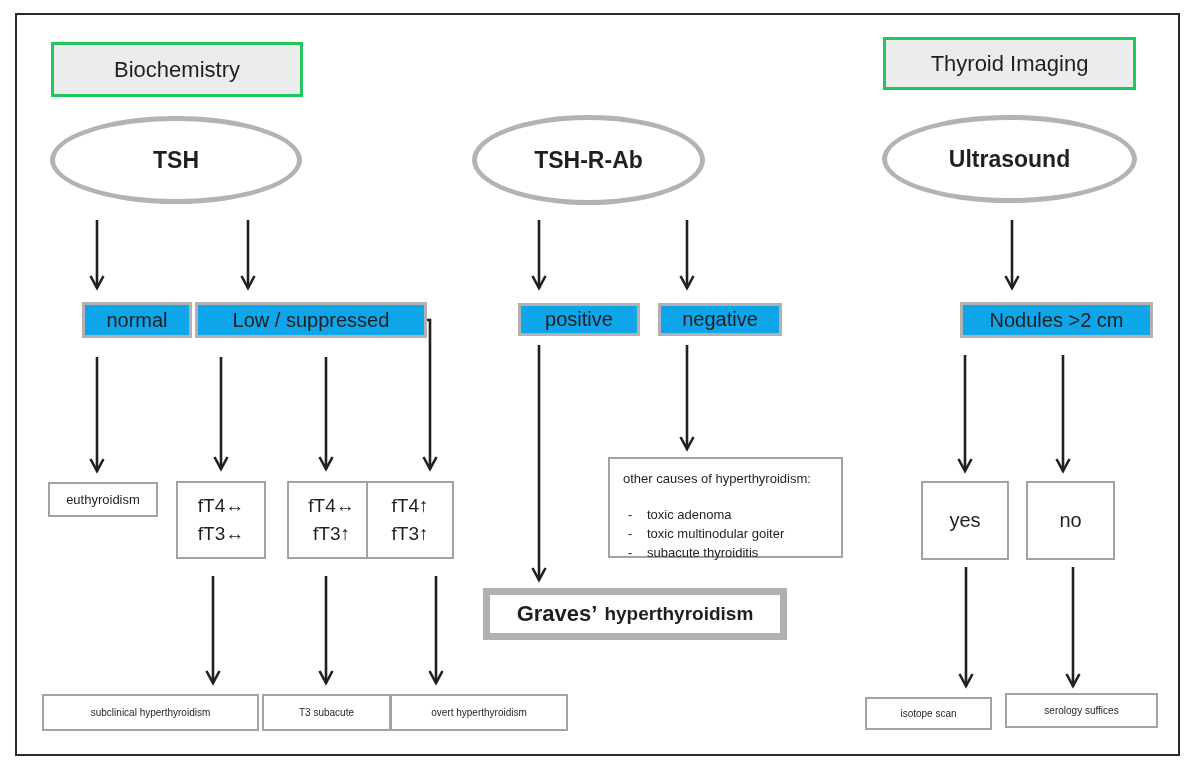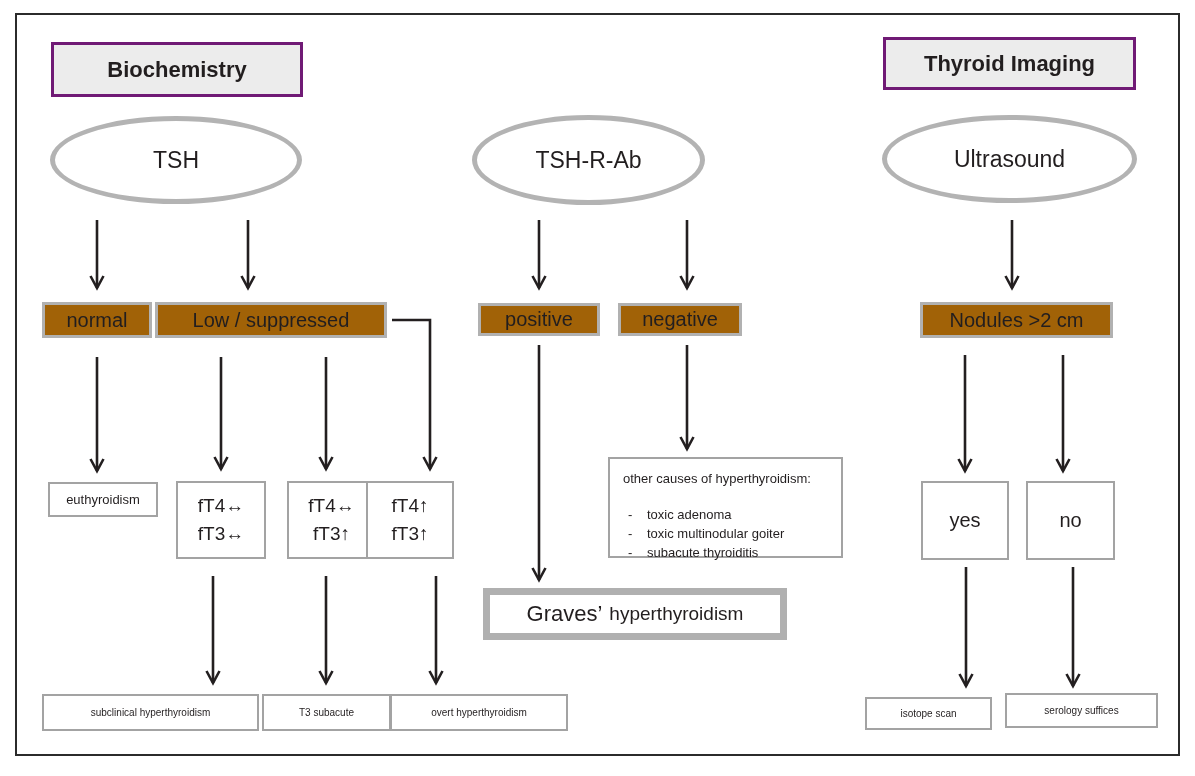--- a/index.html
+++ b/index.html
@@ -23,35 +23,35 @@
     position: absolute;
     display: flex;
     align-items: center;
     justify-content: center;
     box-sizing: border-box;
     text-align: center;
     background: #ffffff;
   }
   .hdr {
     background: #ececec;
-    border: 3px solid #701a75;
+    border: 3px solid #22c55e;
     font-size: 22px;
-    font-weight: bold;
   }
   .ell {
     background: #ffffff;
     border: 5px solid #b3b3b3;
     border-radius: 50%;
-    font-weight: normal;
+    font-weight: bold;
     font-size: 23px;
   }
   .gbox {
-    background: #a16207;
+    background: #0ea5e9;
     border: 3px solid #b1b1b1;
     font-size: 20px;
+    margin-left: 40px;
   }
   .wbox {
     background: #ffffff;
     border: 2px solid #a3a3a3;
     font-size: 10px;
   }
   .ft {
     flex-direction: column;
     font-size: 19px;
     line-height: 1.45;
@@ -72,21 +72,21 @@
   .cause-row { display: flex; }
   .cause-dash { width: 24px; flex: 0 0 24px; padding-left: 5px; box-sizing: border-box; }
   .graves {
     position: absolute;
     box-sizing: border-box;
     background: #ffffff;
     border: 7px solid #b0b0b0;
     display: flex;
     align-items: center;
     justify-content: center;
-    font-weight: normal;
+    font-weight: bold;
     white-space: nowrap;
   }
   .graves .g1 { font-size: 22px; }
   .graves .g2 { font-size: 19px; margin-left: 7px; }
   svg.arrows { position: absolute; left: 0; top: 0; }
   svg.arrows path { fill: none; stroke: #231f20; stroke-width: 2.6px; }
 </style>
 </head>
 <body>
 

